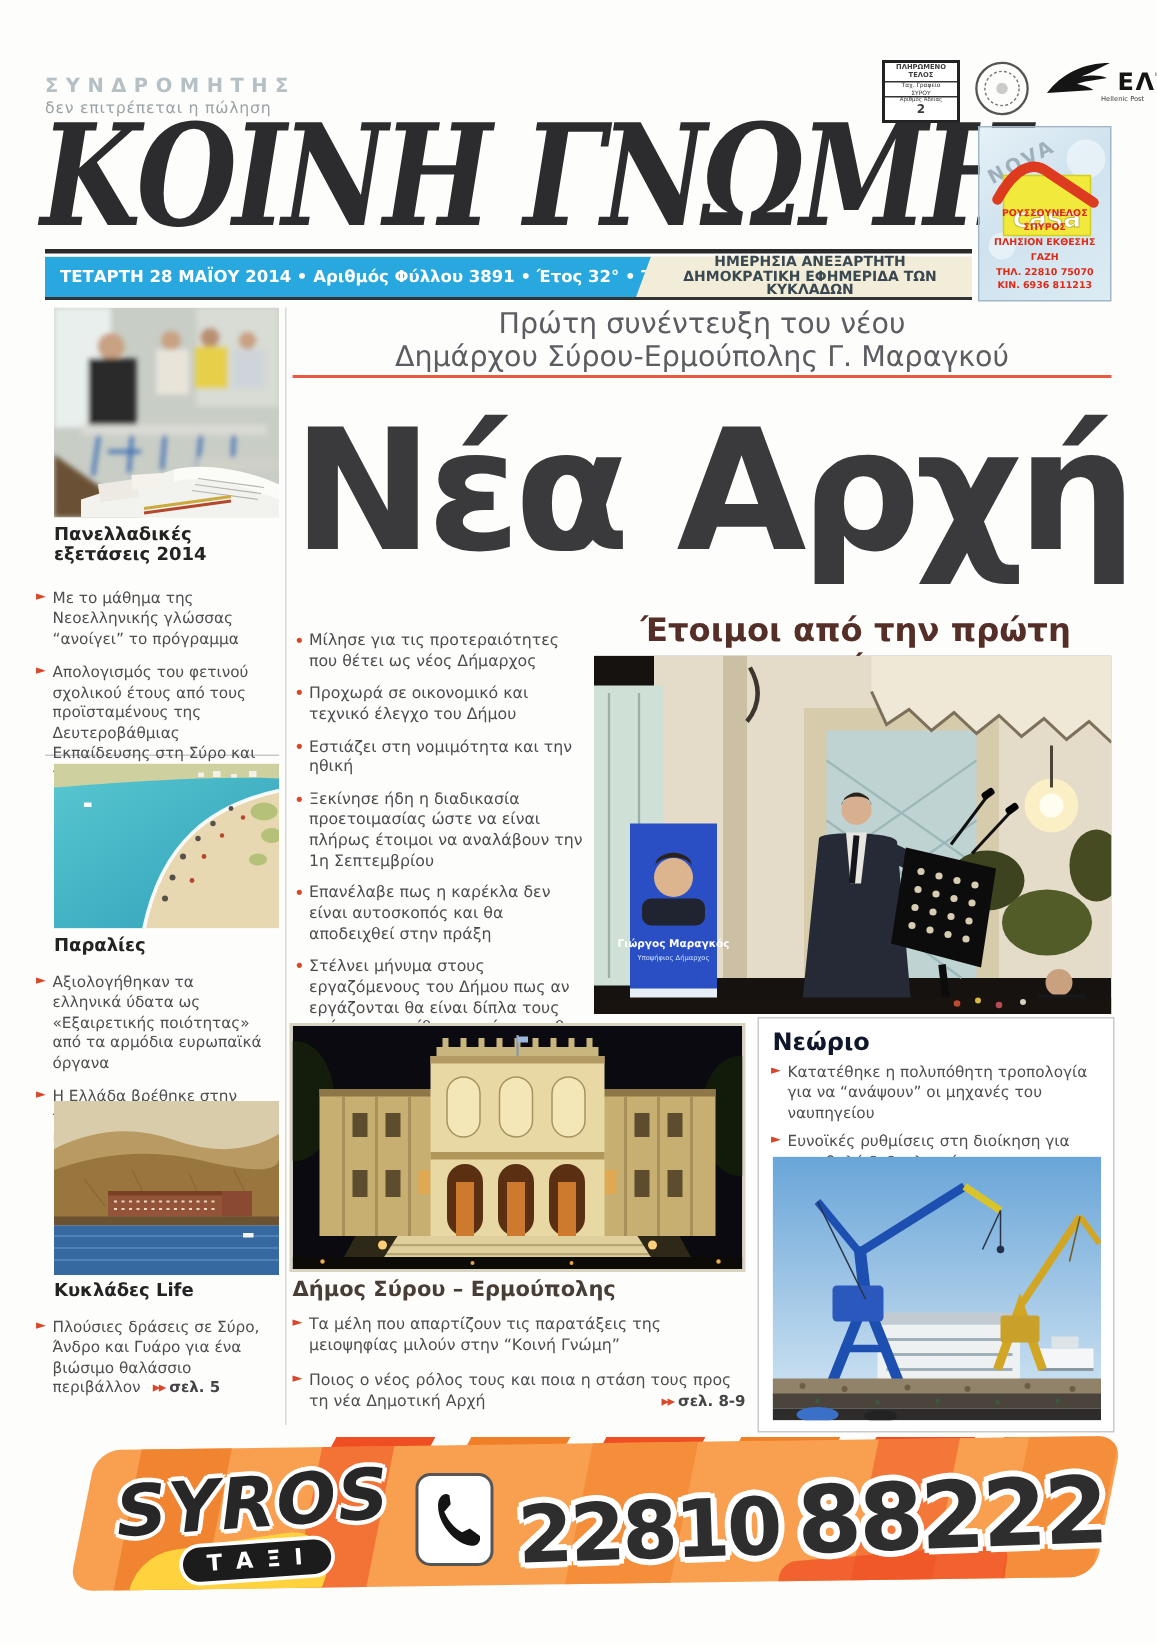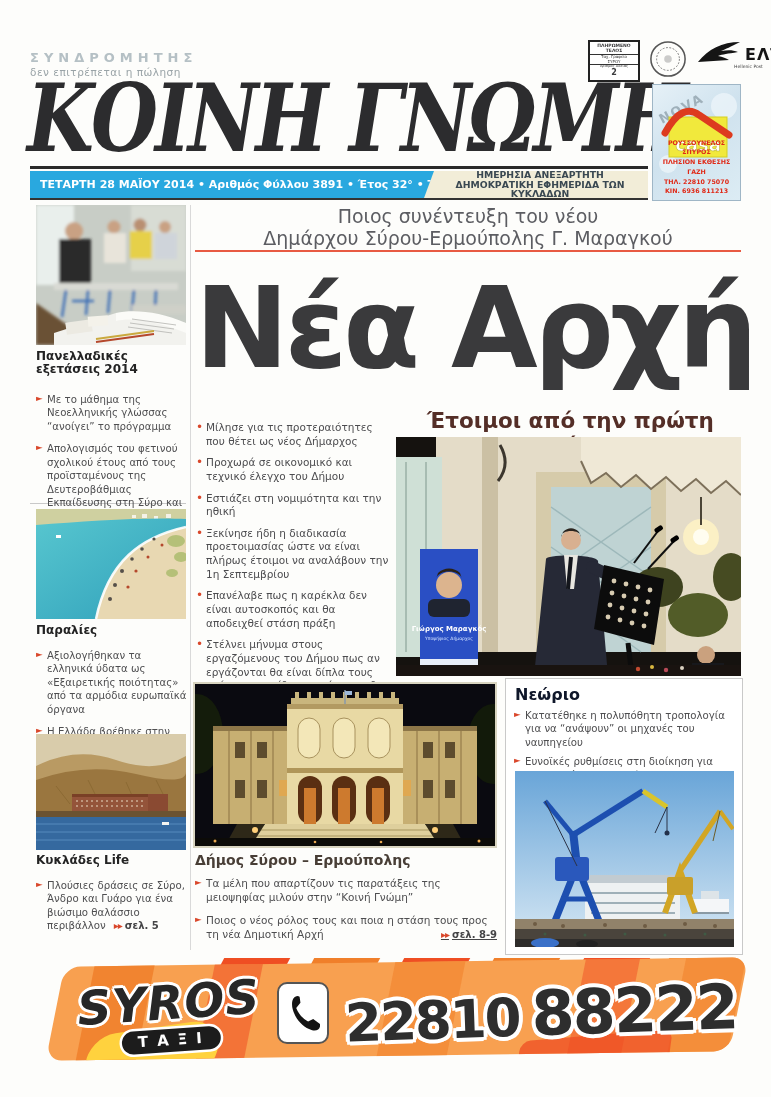--- a/index.html
+++ b/index.html
@@ -45,21 +45,21 @@
   .casa-lines{position:absolute;left:0;bottom:4px;width:100%;text-align:center;font-size:6.3px;
               font-weight:bold;color:#e02a18;line-height:1.55;}
 
   
   .v-rule{left:190px;top:205px;width:1px;height:745px;background:#d9d9d9;}
   .sb-rule{background:#c9c9c9;height:1px;width:156px;left:30px;}
 
   
   .sb-photo{left:36px;overflow:hidden;}
   .sb-title{left:36px;width:152px;font-size:12px;font-weight:bold;color:#232323;line-height:1.12;}
-  .sb-list{left:36px;width:153px;}
+  .sb-list{left:24px;width:153px;}
   .news-item{position:relative;padding-left:11px;font-size:10.2px;line-height:1.32;color:#4e4e50;margin-bottom:9px;}
   .news-item::before{content:"►";position:absolute;left:0;top:0;font-size:8.5px;color:#d9472b;}
   .pref{font-size:10px;font-weight:bold;color:#454547;white-space:nowrap;margin-left:8px;}
   .pref::before{content:"▸▸";color:#d9472b;margin-right:3px;letter-spacing:-1px;}
 
   
   .kicker{left:195px;top:206px;width:546px;text-align:center;font-size:19px;color:#5c5d62;line-height:1.14;}
   .red-rule{left:195px;top:250px;width:546px;height:2px;background:#e85a42;}
   .headline{left:195px;top:256px;width:546px;text-align:center;font-size:112px;font-weight:bold;
             color:#3a3a3c;letter-spacing:-4px;line-height:1.3;white-space:nowrap;}
@@ -67,21 +67,21 @@
   .main-list{left:196px;top:421px;width:194px;}
   .main-list .news-item{padding-left:10px;font-size:10.5px;line-height:1.3;margin-bottom:8px;color:#4c4c4f;}
   .main-list .news-item::before{content:"•";font-size:12px;top:-1px;}
   .photo-frame{overflow:hidden;}
 
   
   .townhall{left:193px;top:682px;width:300px;height:162px;border:2px solid #d8d4c0;}
   .muni-title{left:195px;top:852px;font-size:14px;font-weight:bold;color:#483e36;}
   .muni-list{left:195px;top:877px;width:302px;}
   .muni-list .news-item{font-size:10.5px;}
-  .muni-ref{float:right;text-decoration:underline;}
+  .muni-ref{float:right;}
 
   
   .neorio-box{left:505px;top:678px;width:238px;height:277px;border:1px solid #c9c9c9;background:#fff;box-sizing:border-box;}
   .neorio-title{left:515px;top:685px;font-size:16px;font-weight:bold;color:#0f172a;}
   .neorio-list{left:514px;top:709px;width:222px;}
   .neorio-list .news-item{font-size:10.2px;margin-bottom:6px;}
   .crane{left:515px;top:771px;width:219px;height:176px;}
 
   
   .taxi{left:30px;top:956px;width:712px;height:112px;}
@@ -293,33 +293,33 @@
       </g>
       <rect x="126" y="88" width="7" height="3" fill="#f4f4f0"></rect>
     </svg>
   </div>
   <div class="abs sb-title" style="top:854px;">Κυκλάδες Life</div>
   <div class="abs sb-list" style="top:879px;">
     <div class="news-item"><span>Πλούσιες δράσεις σε Σύρο, Άνδρο και Γυάρο για ένα βιώσιμο θαλάσσιο περιβάλλον</span><span class="pref">σελ. 5</span></div>
   </div>
 
   <div class="abs kicker">
-    <div>Ποιος συνέντευξη του νέου</div>
+    <div>Πρώτη συνέντευξη του νέου</div>
     <div>Δημάρχου Σύρου-Ερμούπολης Γ. Μαραγκού</div>
   </div>
   <div class="abs red-rule"></div>
   <div class="abs headline">Νέα Αρχή</div>
   <div class="abs subhead">Έτοιμοι από την πρώτη ημέρα</div>
 
   <div class="abs main-list">
     <div class="news-item"><span>Μίλησε για τις προτεραιότητες που θέτει ως νέος Δήμαρχος</span></div>
     <div class="news-item"><span>Προχωρά σε οικονομικό και τεχνικό έλεγχο του Δήμου</span></div>
     <div class="news-item"><span>Εστιάζει στη νομιμότητα και την ηθική</span></div>
     <div class="news-item"><span>Ξεκίνησε ήδη η διαδικασία προετοιμασίας ώστε να είναι πλήρως έτοιμοι να αναλάβουν την 1η Σεπτεμβρίου</span></div>
-    <div class="news-item"><span>Επανέλαβε πως η καρέκλα δεν είναι αυτοσκοπός και θα αποδειχθεί στάση πράξη</span></div>
+    <div class="news-item"><span>Επανέλαβε πως η καρέκλα δεν είναι αυτοσκοπός και θα αποδειχθεί στην πράξη</span></div>
     <div class="news-item"><span>Στέλνει μήνυμα στους εργαζόμενους του Δήμου πως αν εργάζονται θα είναι δίπλα τους ενώ στην αντίθετη περίπτωση θα τον βρουν απέναντι</span><span class="pref">σελ. 10-11</span></div>
   </div>
 
   <div class="abs photo-frame" style="left:396px;top:437px;width:345px;height:239px;">
     <svg width="345" height="239" viewBox="0 0 345 239" preserveAspectRatio="none">
       <rect width="345" height="239" fill="#15120f"></rect>
       <rect x="40" y="0" width="305" height="215" fill="#e4dcc8"></rect>
       <rect x="0" y="20" width="46" height="200" fill="#cfe0d6"></rect>
       <g stroke="#9ab0a6" stroke-width="1.5">
           <path d="M10 25 L10 215"></path>

